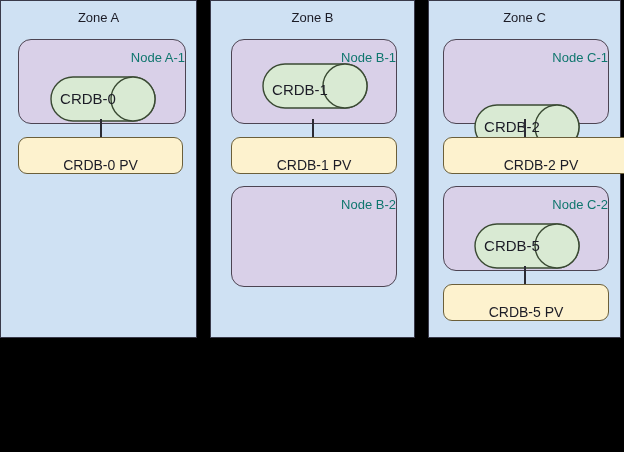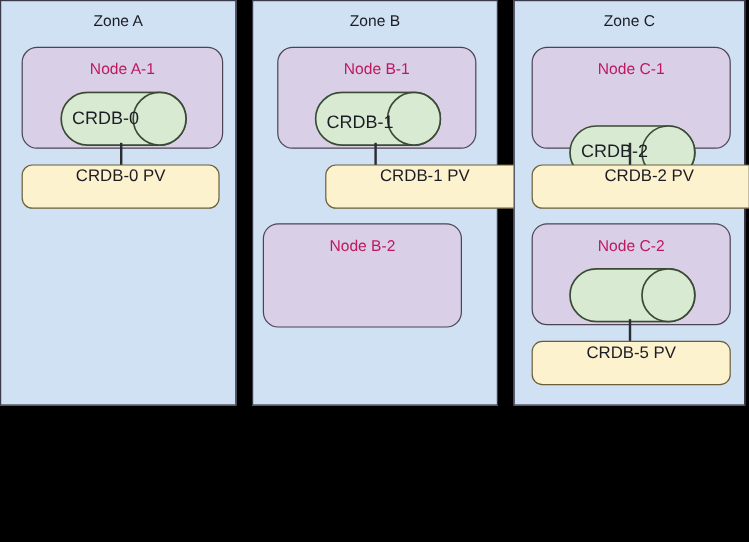--- a/index.html
+++ b/index.html
@@ -41,35 +41,35 @@
     box-sizing: border-box;
     background: #d9d0e8;
     border: 1px solid #4c4452;
     border-radius: 13px;
   }
   .node-label {
     position: absolute;
     top: 10px;
     left: 0;
     right: 0;
-    text-align: center;
+    text-align: right;
     font-size: 13px;
-    color: #be185d;
+    color: #0f766e;
     line-height: 15px;
     white-space: nowrap;
   }
 
   .pv {
     position: absolute;
     box-sizing: border-box;
     background: #fdf2ce;
     border: 1px solid #6b5f3a;
     border-radius: 9px;
     display: flex;
-    align-items: flex-start;
+    align-items: flex-end;
     justify-content: center;
   }
   .pv-label {
     font-size: 14px;
     color: #1c1c26;
     line-height: 16px;
     white-space: nowrap;
   }
 
   .cyl {
@@ -126,36 +126,36 @@
       <span class="pv-label">CRDB-0 PV</span>
     </div>
   </div>
 
   <div class="zone" style="left:210px; top:0px; width:205px; height:338px;">
     <div class="zone-label">Zone B</div>
 
     <div class="node" style="left:20px; top:38px; width:166px; height:85px;">
       <div class="node-label">Node B-1</div>
 
-      <div class="cyl" style="left:30px; top:36px; width:106px; height:54px;">
+      <div class="cyl" style="left:30px; top:23px; width:106px; height:54px;">
         <svg width="106" height="46" viewBox="0 0 106 46">
           <path d="M23,1 H83 A22,22 0 0 1 83,45 H23 A22,22 0 0 1 23,1 Z" fill="#d9ead3" stroke="#3a4a33" stroke-width="1.4"></path>
           <ellipse cx="83" cy="23" rx="22" ry="22" fill="#d9ead3" stroke="#3a4a33" stroke-width="1.4"></ellipse>
         </svg>
         <div class="cyl-label">CRDB-1</div>
       </div>
     </div>
 
     <div class="connector" style="left:101px; top:118px; height:19px;"></div>
 
-    <div class="pv" style="left:20px; top:136px; width:166px; height:37px;margin-left:40px;">
+    <div class="pv" style="left:20px; top:136px; width:166px; height:37px;">
       <span class="pv-label">CRDB-1 PV</span>
     </div>
 
-    <div class="node" style="left:8px; top:185px; width:166px; height:87px;">
+    <div class="node" style="left:20px; top:185px; width:166px; height:101px;">
       <div class="node-label">Node B-2</div>
     </div>
   </div>
 
   <div class="zone" style="left:428px; top:0px; width:193px; height:338px;">
     <div class="zone-label">Zone C</div>
 
     <div class="node" style="left:14px; top:38px; width:166px; height:85px;">
       <div class="node-label">Node C-1</div>
 
@@ -175,20 +175,21 @@
     </div>
 
     <div class="node" style="left:14px; top:185px; width:166px; height:85px;">
       <div class="node-label">Node C-2</div>
 
       <div class="cyl" style="left:30px; top:36px; width:106px; height:46px;">
         <svg width="106" height="46" viewBox="0 0 106 46">
           <path d="M23,1 H83 A22,22 0 0 1 83,45 H23 A22,22 0 0 1 23,1 Z" fill="#d9ead3" stroke="#3a4a33" stroke-width="1.4"></path>
           <ellipse cx="83" cy="23" rx="22" ry="22" fill="#d9ead3" stroke="#3a4a33" stroke-width="1.4"></ellipse>
         </svg>
+        <div class="cyl-label">CRDB-5</div>
       </div>
     </div>
 
     <div class="connector" style="left:95px; top:265px; height:19px;"></div>
 
     <div class="pv" style="left:14px; top:283px; width:166px; height:37px;">
       <span class="pv-label">CRDB-5 PV</span>
     </div>
   </div>
 

